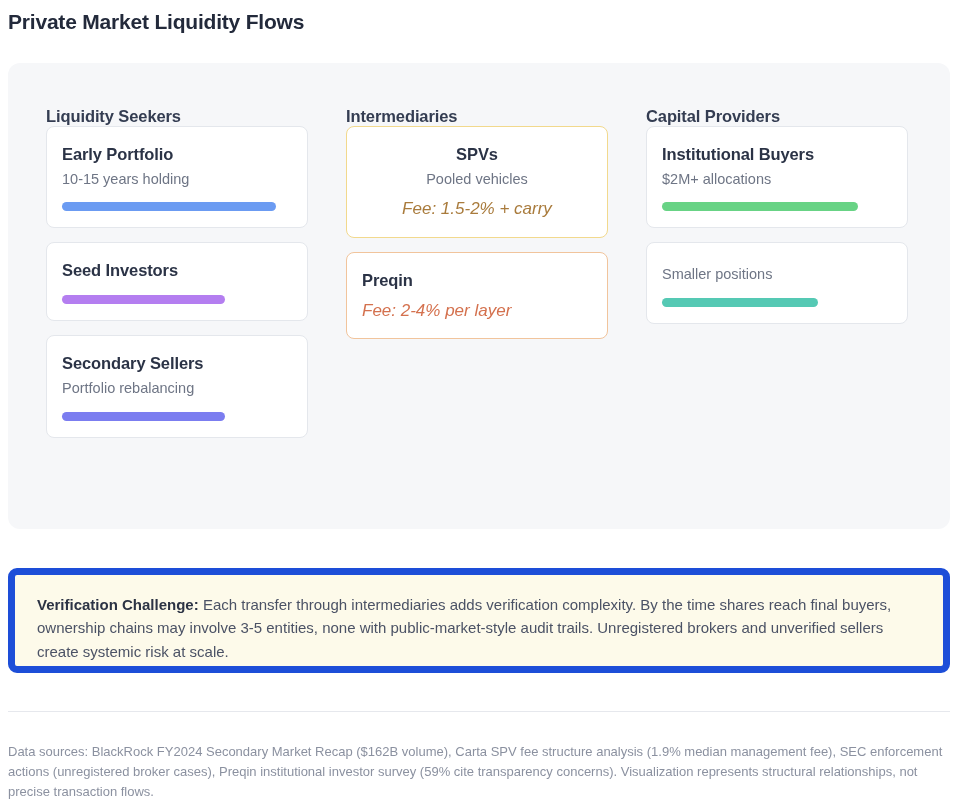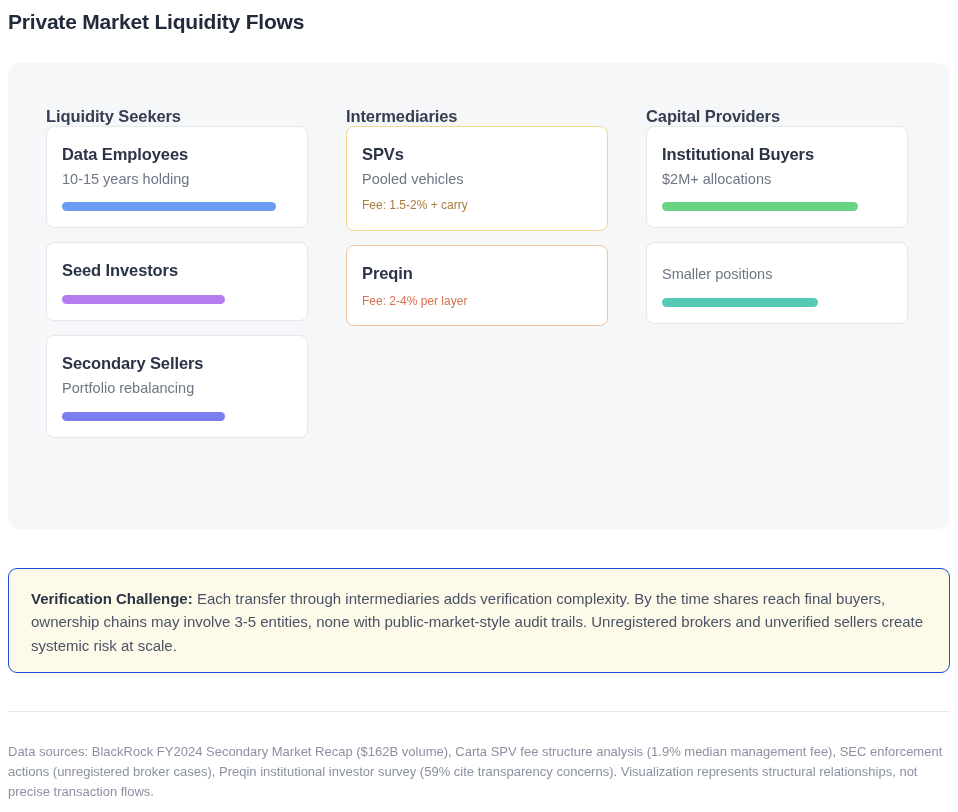--- a/index.html
+++ b/index.html
@@ -67,63 +67,64 @@
 
   
   .card {
     background: #ffffff;
     border: 1px solid #e4e7ec;
     border-radius: 8px;
     padding: 17px 15px 16px 15px;
     margin-bottom: 14px;
   }
 
-  .card.card-accent-yellow { border-color: #f2d98d; }
+  .card.card-accent-yellow { border-color: #f2d98d; text-align: center; }
   .card.card-accent-orange { border-color: #f1c49c; }
 
   .card-title {
     font-size: 16.5px;
     font-weight: bold;
     color: #2b3346;
     line-height: 1.25;
     letter-spacing: -0.1px;
   }
 
   .card-sub {
     font-size: 14.5px;
     color: #6e7585;
     margin-top: 5px;
     line-height: 1.3;
   }
 
   .card-fee {
-    font-size: 12px;
+    font-size: 17px;
     margin-top: 10px;
     line-height: 1.3;
+    font-style: italic;
   }
 
   .card-bar-track {
     margin-top: 14px;
     height: 9px;
   }
 
   .card-bar {
     height: 9px;
     border-radius: 5px;
   }
 
   
   .callout {
     position: absolute;
     left: 8px;
     top: 568px;
     width: 942px;
     height: 105px;
     background: #fdfaea;
-    border: 1px solid #1d4ed8;
+    border: 7px solid #1d4ed8;
     border-radius: 9px;
     padding: 18px 22px;
   }
 
   .callout-text {
     font-size: 15px;
     line-height: 1.55;
     color: #4b5265;
   }
 
@@ -159,21 +160,21 @@
 
   <h1 class="page-title">Private Market Liquidity Flows</h1>
 
   <div class="flow-panel">
     <div class="columns">
 
       <div class="column">
         <div class="column-title">Liquidity Seekers</div>
 
         <div class="card">
-          <div class="card-title">Data Employees</div>
+          <div class="card-title">Early Portfolio</div>
           <div class="card-sub">10-15 years holding</div>
           <div class="card-bar-track">
             <div class="card-bar" style="background: rgb(107, 155, 242); width: 93%;"></div>
           </div>
         </div>
 
         <div class="card">
           <div class="card-title">Seed Investors</div>
           <div class="card-bar-track">
             <div class="card-bar" style="background: rgb(180, 126, 240); width: 71%;"></div>

